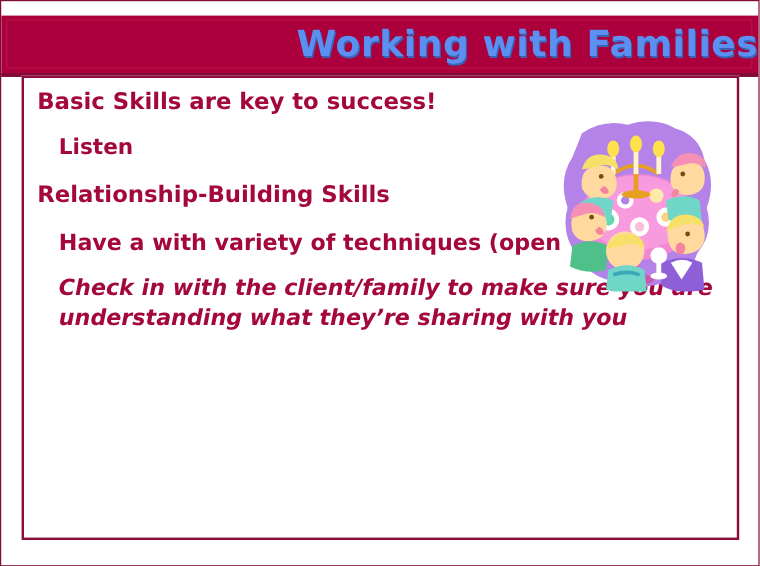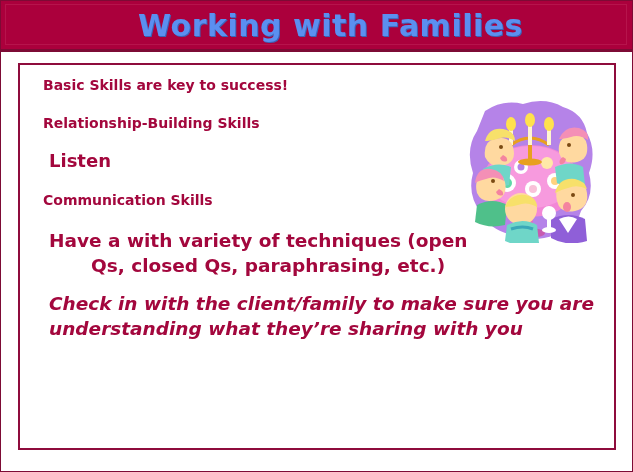--- a/index.html
+++ b/index.html
@@ -19,29 +19,29 @@
     height: 472px;
     box-sizing: border-box;
     background: #ffffff;
     border: 1px solid #7d0b35;
     overflow: hidden;
   }
   
   #title-banner {
     position: absolute;
     left: 0px;
-    top: 0px;
+    top: 12px;
     width: 631px;
     height: 51px;
     background: #ab003c;
     border-bottom: 3px solid #7d0b35;
     box-sizing: border-box;
     display: flex;
     align-items: center;
-    justify-content: center;
+    justify-content: flex-end;
     padding-left: 28px;
   }
   #title-banner::after {
     content: "";
     position: absolute;
     left: 4px;
     top: 3px;
     right: 5px;
     bottom: 4px;
     border: 1px solid #b6144c;
@@ -76,23 +76,23 @@
     top: 74px;
     width: 460px;
   }
   .line {
     color: #a3073d;
     font-family: "DejaVu Sans", sans-serif;
     font-weight: bold;
     white-space: nowrap;
   }
   .lvl1 {
-    font-size: 14px;
+    font-size: 19px;
     line-height: 21px;
-    margin-left: 16px;
+    margin-left: 4px;
     margin-bottom: 17px;
   }
   .lvl2 {
     font-size: 18px;
     line-height: 20px;
     margin-left: 22px;
     margin-bottom: 19px;
   }
   .para {
     font-size: 18.5px;
@@ -132,26 +132,24 @@
 <div id="slide">
 
   <div id="title-banner">
     <div id="slide-title">Working with Families</div>
   </div>
 
   <div id="content-frame"></div>
 
   <div id="body-list">
     <div class="line lvl1">Basic Skills are key to success!</div>
+    <div class="line lvl2">Listen</div>
     <div class="line lvl1">Relationship-Building Skills</div>
-    <div class="line lvl2">Listen</div>
-    <div class="line lvl1">Communication Skills</div>
     <div class="line para para-wide" id="para-techniques">
       <span>Have a with variety of techniques (open</span>
-      <span class="hang">Qs, closed Qs, paraphrasing, etc.)</span>
     </div>
     <div class="line para" id="para-checkin">Check in with the client/family to make sure you are understanding what they’re sharing with you</div>
   </div>
 
   <div id="clipart">
     <svg width="138" height="146" viewBox="0 0 138 146" xmlns="http://www.w3.org/2000/svg">
 
       <path d="M22 14 Q40 2 60 7 Q82 0 100 10 Q120 16 124 36 Q134 54 126 76
                Q132 98 118 114 Q112 134 92 138 Q70 146 50 138 Q28 134 18 116
                Q4 98 10 76 Q2 52 14 34 Z" fill="#b583e8"></path>

